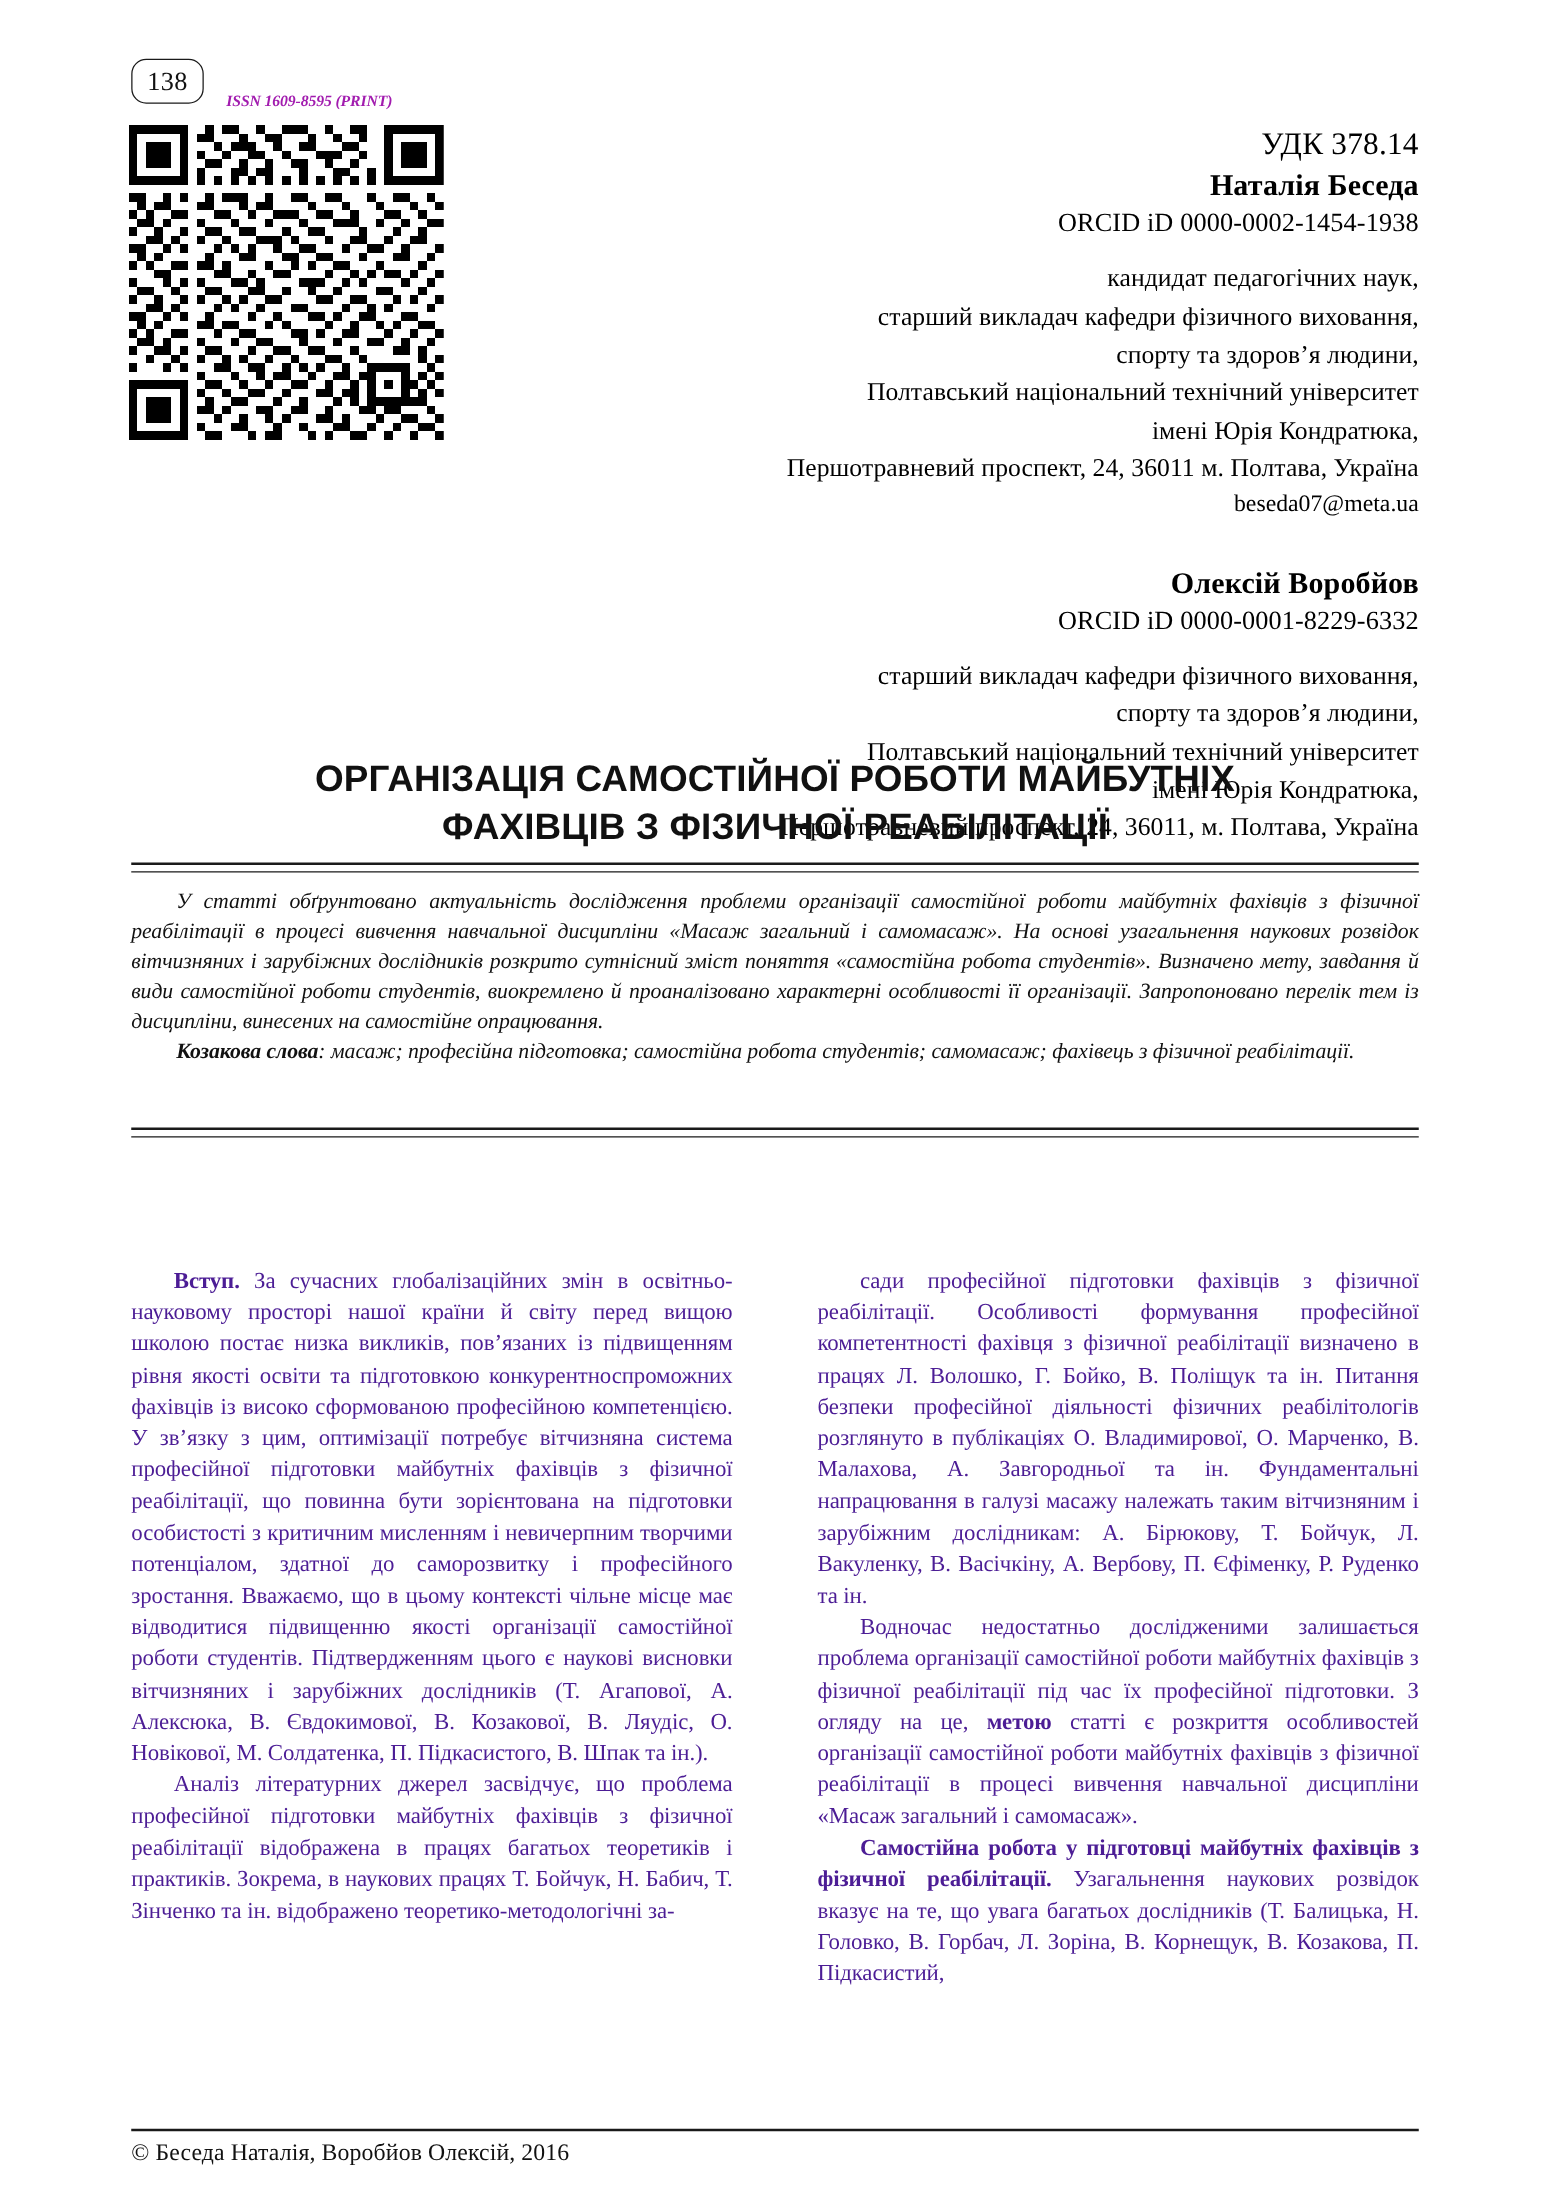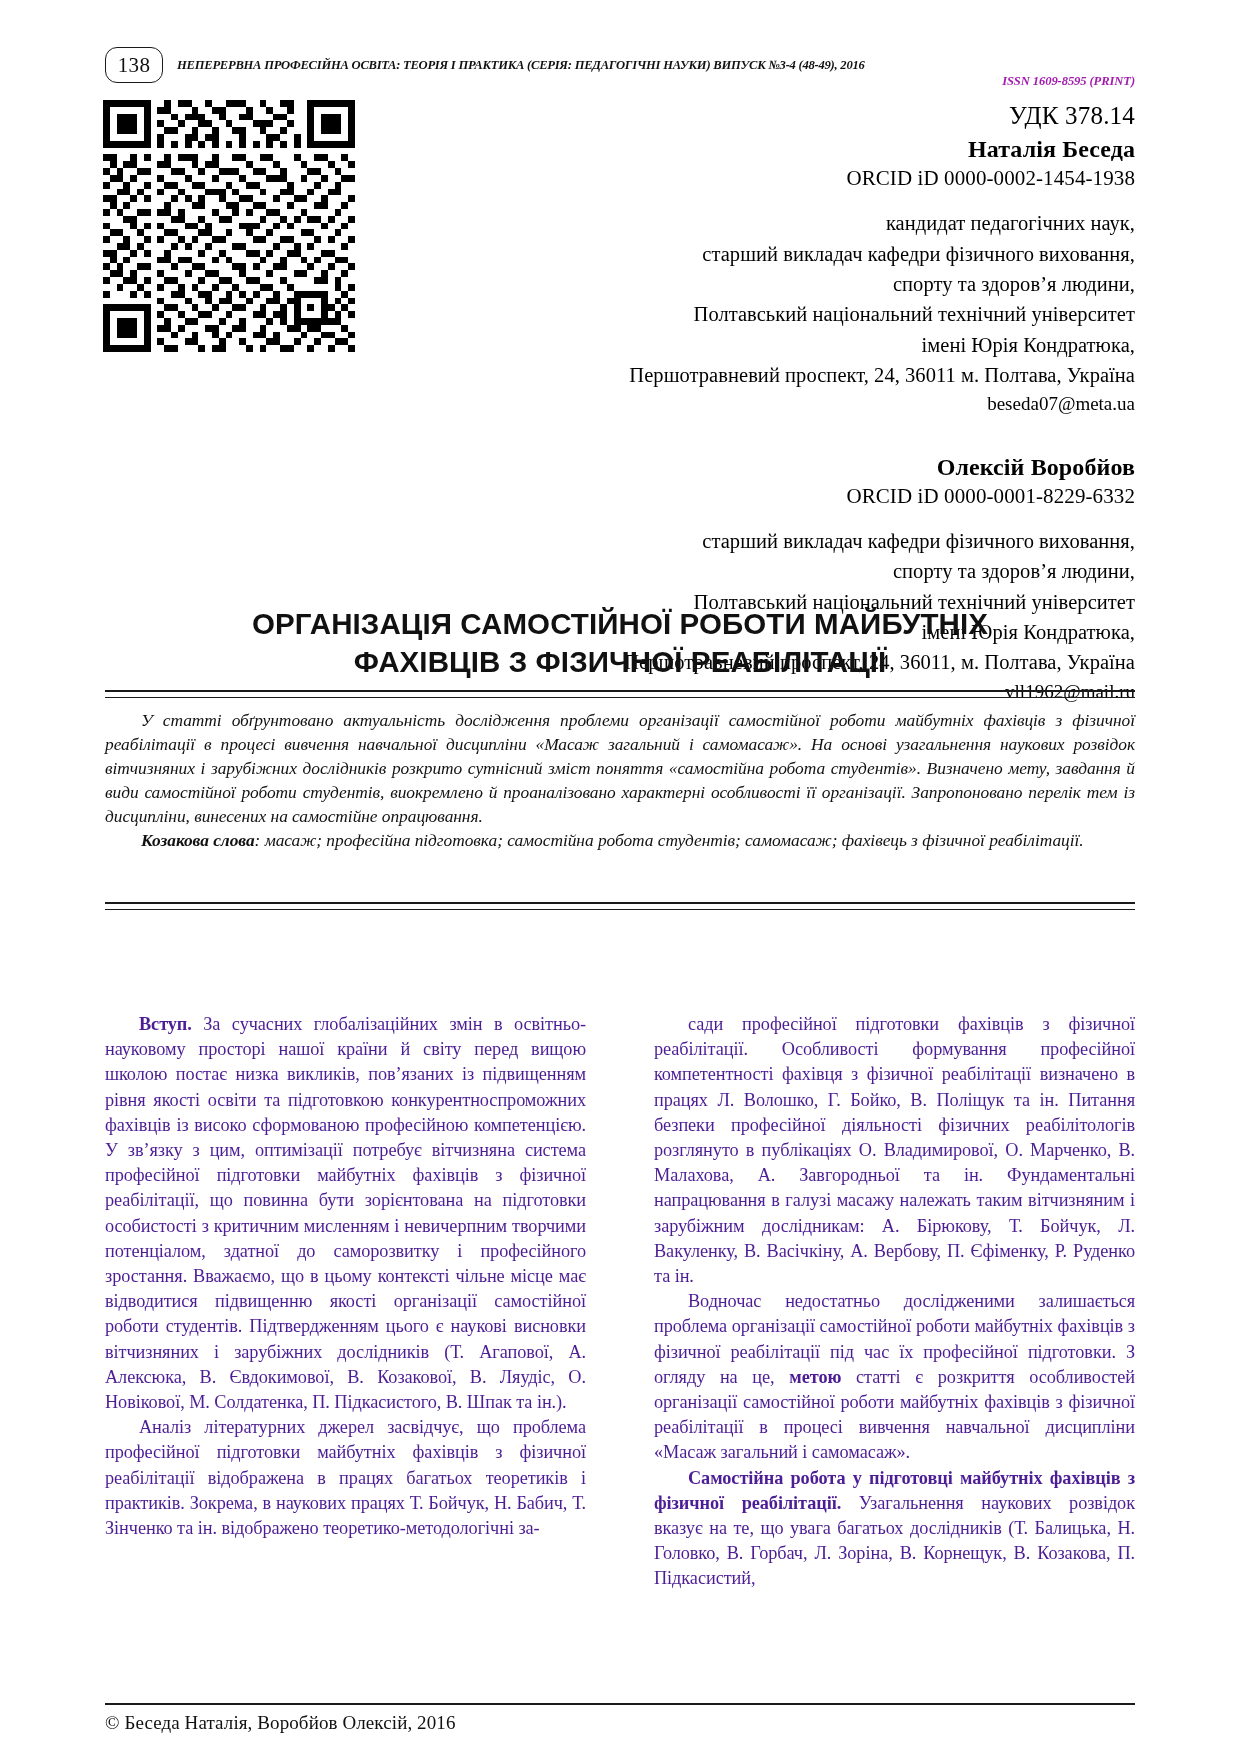--- a/index.html
+++ b/index.html
@@ -207,21 +207,20 @@
     color: #111;
   }
 </style>
 </head>
 <body>
 
 <div class="page">
 
   <div class="runhead">
     <div class="folio-box">138</div>
-    <div class="runhead-title">НЕПЕРЕРВНА ПРОФЕСІЙНА ОСВІТА: ТЕОРІЯ І ПРАКТИКА (СЕРІЯ: ПЕДАГОГІЧНІ НАУКИ) ВИПУСК №3-4 (48-49), 2016</div>
     <div class="runhead-issn">ISSN 1609-8595 (PRINT)</div>
   </div>
 
   <div class="qr-wrap">
     <svg width="252" height="252" viewBox="0 0 37 37" shape-rendering="crispEdges" aria-hidden="true">
       <rect width="37" height="37" fill="#ffffff"></rect>
       <g fill="#000000">
 
         <path d="M0 0h7v7h-7z"></path>
           <path d="M1 1h5v5h-5z" fill="#fff"></path>
@@ -595,21 +594,20 @@
 
     <div>
       <div class="author-name">Олексій Воробйов</div>
       <div class="orcid">ORCID iD 0000-0001-8229-6332</div>
       <div class="afl-gap"></div>
       <div class="afl">старший викладач кафедри фізичного виховання,</div>
       <div class="afl">спорту та здоров’я людини,</div>
       <div class="afl">Полтавський національний технічний університет</div>
       <div class="afl">імені Юрія Кондратюка,</div>
       <div class="afl">Першотравневий проспект, 24, 36011, м. Полтава, Україна</div>
-      <div class="email">vll1962@mail.ru</div>
     </div>
   </div>
 
   <div class="art-title">
     <div>ОРГАНІЗАЦІЯ САМОСТІЙНОЇ РОБОТИ МАЙБУТНІХ</div>
     <div>ФАХІВЦІВ З ФІЗИЧНОЇ РЕАБІЛІТАЦІЇ</div>
   </div>
 
   <div class="rule-double" id="rule-top"></div>
 

